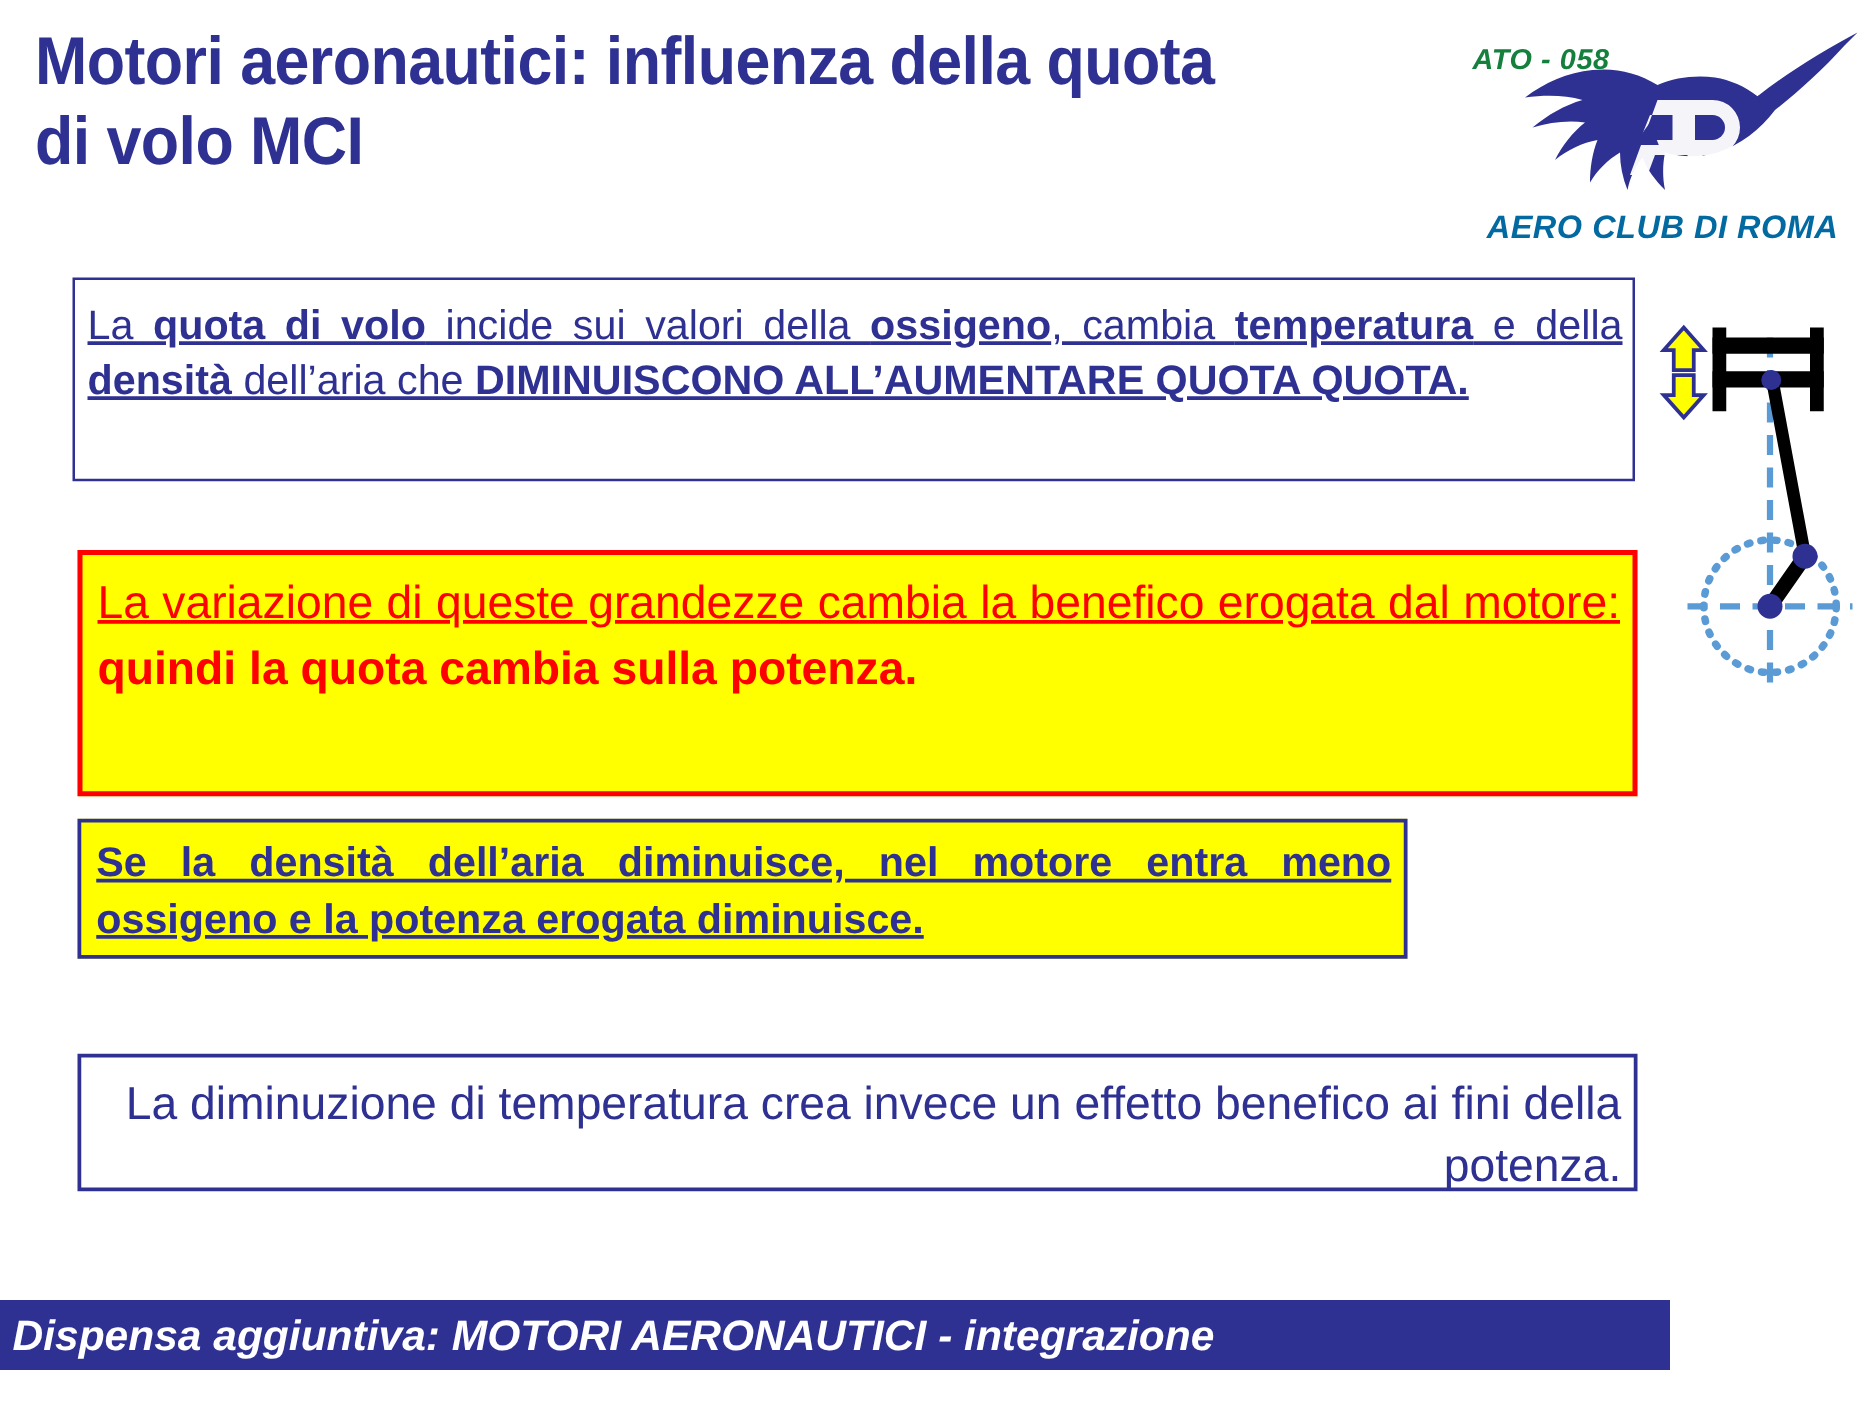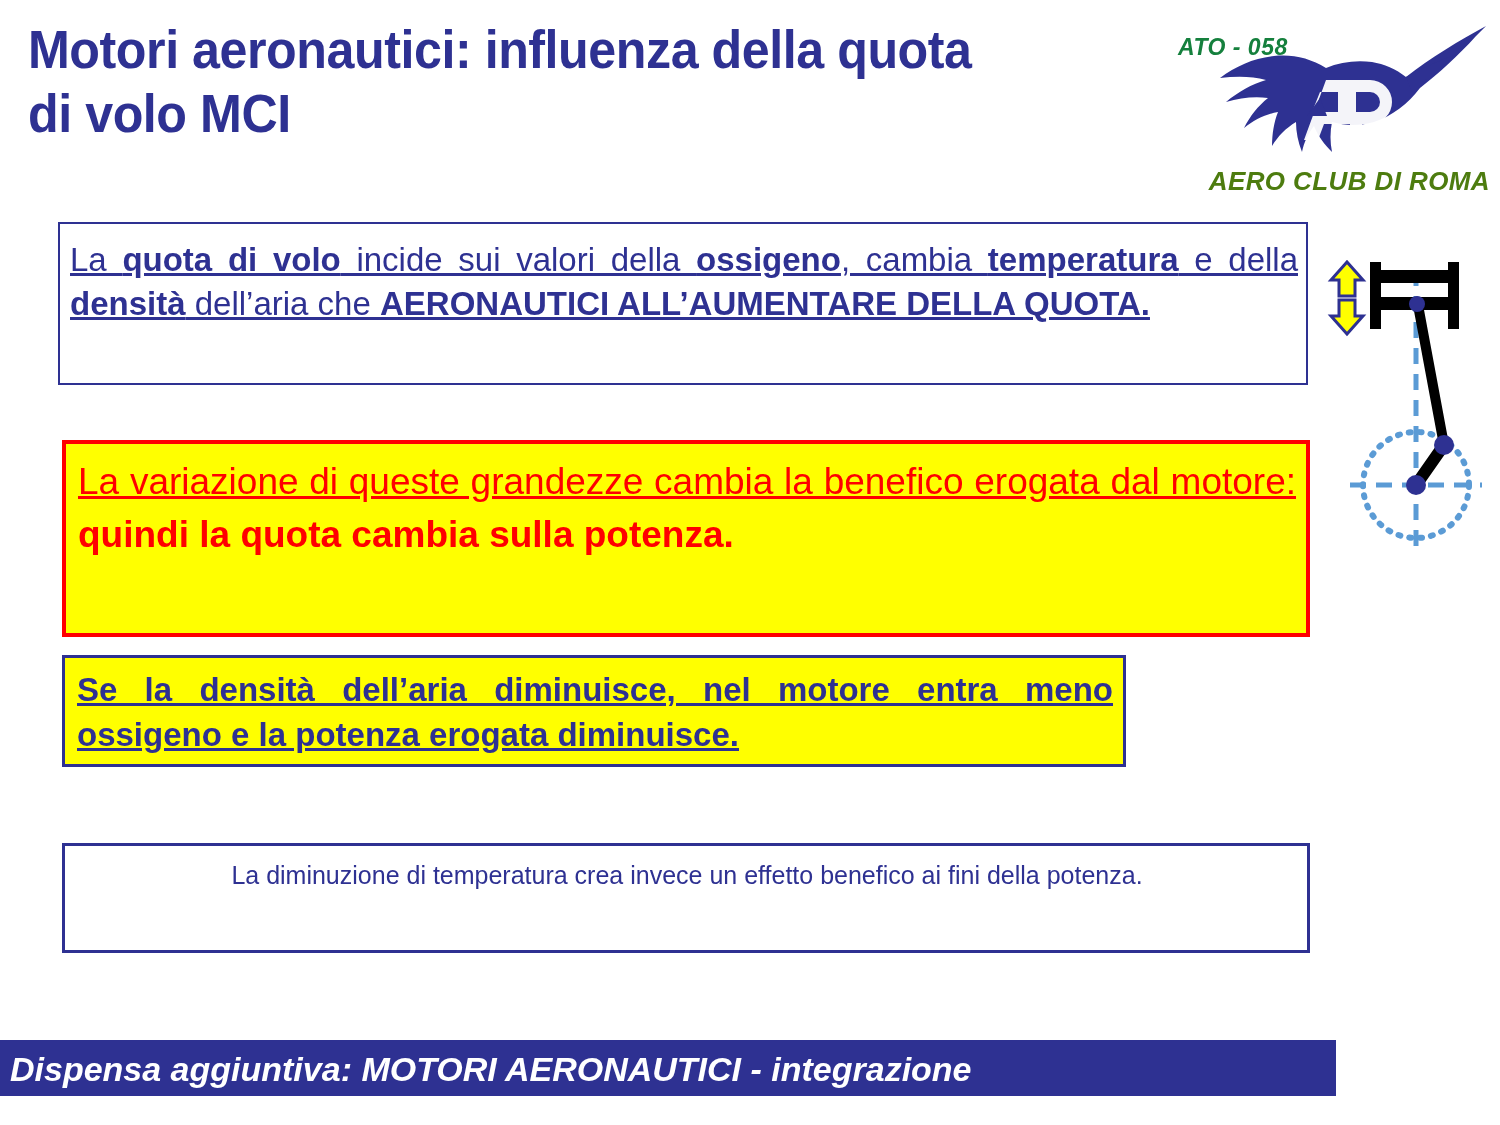--- a/index.html
+++ b/index.html
@@ -58,22 +58,22 @@
     left: 20px;
     top: 8px;
     width: 330px;
     height: 160px;
   }
   #logo-name {
     position: absolute;
     left: 30px;
     top: 152px;
     width: 320px;
-    text-align: right;
-    color: #4d7c0f;
+    text-align: center;
+    color: #0369a1;
     font-size: 26px;
     font-weight: bold;
     font-style: italic;
     letter-spacing: 0.4px;
     font-family: "Liberation Sans", sans-serif;
   }
 
   
   .txtbox {
     position: absolute;
@@ -126,23 +126,23 @@
 
   #box-temperatura {
     left: 62px;
     top: 843px;
     width: 1248px;
     height: 110px;
     border: 3px solid #2E3192;
     background: #ffffff;
     padding: 12px 10px 6px 12px;
     color: #2E3192;
-    font-size: 25px;
+    font-size: 37px;
     line-height: 1.36;
-    text-align: center;
+    text-align: right;
   }
 
   .u { text-decoration: underline; }
   .b { font-weight: bold; }
   .nb { font-weight: normal; }
   .nu { text-decoration: none; }
 
   
   #piston-diagram {
     position: absolute;
@@ -224,21 +224,21 @@
         <path fill="#2E3192" d="M147,94 h20 l-7,-18 z"></path>
         <path fill="#2E3192" d="M196,70 h14 a10,10 0 0 1 0,20 h-14 z"></path>
       </g>
     </svg>
     <div id="logo-ato">ATO - 058</div>
     <div id="logo-name">AERO CLUB DI ROMA</div>
   </div>
 
   <div class="txtbox" id="box-quota">
     <p>
-      <span class="u nb">La </span><span class="u b">quota di volo</span><span class="u nb"> incide sui valori della </span><span class="u b">ossigeno</span><span class="u nb">, cambia </span><span class="u b">temperatura</span><span class="u nb"> e della </span><span class="u b">densità</span><span class="u nb"> dell’aria che </span><span class="u b">AERONAUTICI ALL’AUMENTARE DELLA QUOTA.</span>
+      <span class="u nb">La </span><span class="u b">quota di volo</span><span class="u nb"> incide sui valori della </span><span class="u b">ossigeno</span><span class="u nb">, cambia </span><span class="u b">temperatura</span><span class="u nb"> e della </span><span class="u b">densità</span><span class="u nb"> dell’aria che </span><span class="u b">DIMINUISCONO ALL’AUMENTARE QUOTA QUOTA.</span>
     </p>
   </div>
 
   <div class="txtbox" id="box-variazione">
     <p>
       <span class="u nb">La variazione di queste grandezze cambia la benefico erogata dal motore:</span><span class="nu b"> quindi la quota cambia sulla potenza.</span>
     </p>
   </div>
 
   <div class="txtbox" id="box-densita">

